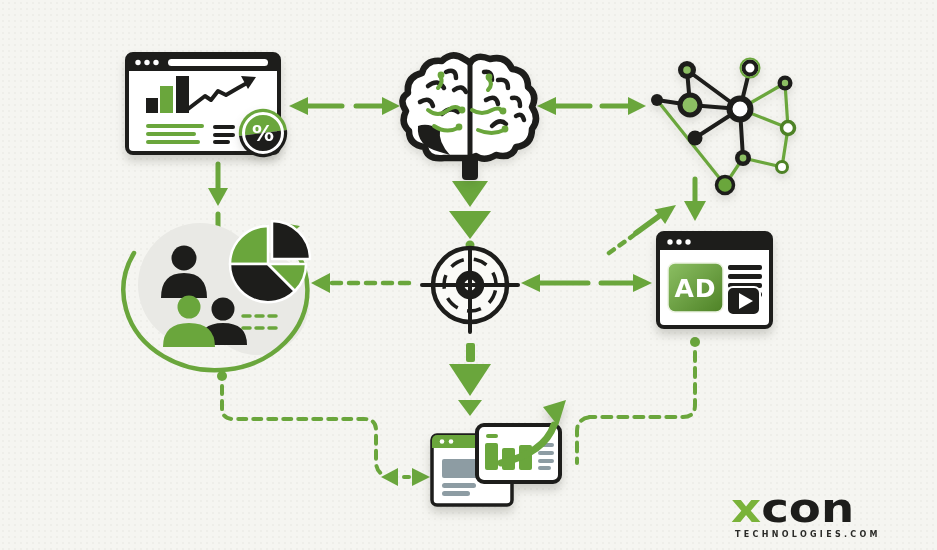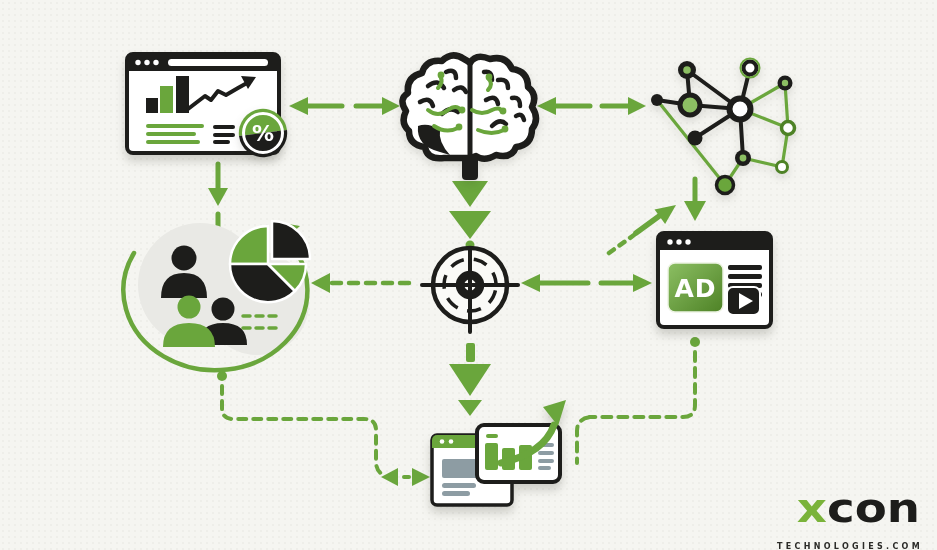--- a/index.html
+++ b/index.html
@@ -16,26 +16,26 @@
   .softshadow{filter:drop-shadow(0 4px 4px rgba(50,50,35,0.14));}
   
   .fg{fill:var(--c-green);}     .sg{stroke:var(--c-green);}
   .fk{fill:var(--c-ink);}       .sk{stroke:var(--c-ink);}
   .fw{fill:#ffffff;}            .swt{stroke:#ffffff;}
   .fgl{fill:var(--c-green-light);} .sgd{stroke:var(--c-green-dark);}
   .fgray{fill:var(--c-gray);}   .fblob{fill:var(--c-blob);}
   .none{fill:none;}
   .rnd{stroke-linecap:round;stroke-linejoin:round;}
   
-  #logo{left:773px;top:488px;width:150px;text-align:center;}
+  #logo{left:731px;top:488px;width:150px;}
   .brand{font-weight:bold;font-size:41px;line-height:1;letter-spacing:0px;
          transform:scaleX(1.14);transform-origin:left center;white-space:nowrap;}
   .brand .bx{color:var(--c-logo-green);}
   .brand .brest{color:var(--c-ink);}
-  .tagline{margin-top:13px;font-size:8px;font-weight:bold;letter-spacing:3.3px;color:#2b2b28;padding-left:4px;}
+  .tagline{margin-top:1px;font-size:8px;font-weight:bold;letter-spacing:3.3px;color:#2b2b28;padding-left:4px;}
 </style>
 </head>
 <body>
 
 <div id="canvas">
 
   <svg class="abs" style="left:0;top:0;z-index:1" width="937" height="550" viewBox="0 0 937 550">
 
     <g>
       <polygon class="fg" points="289,106 308,97 308,115"></polygon>

